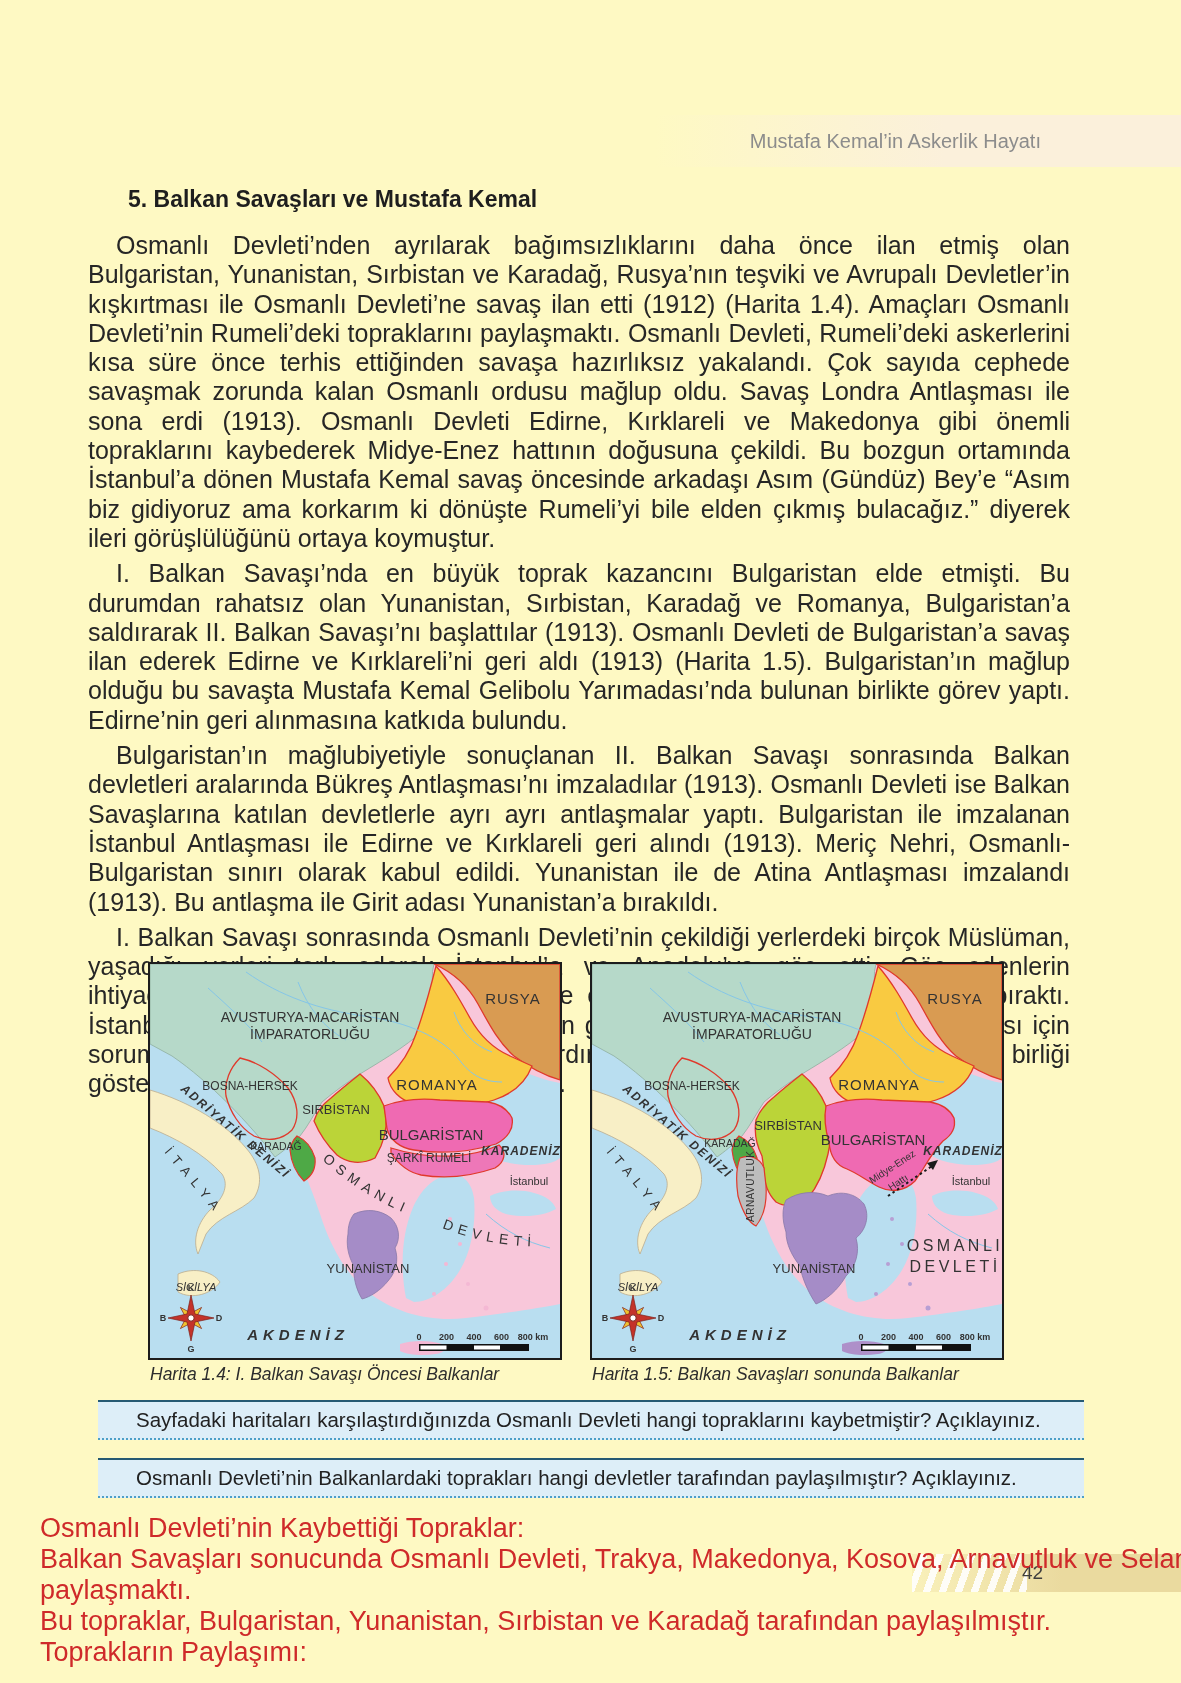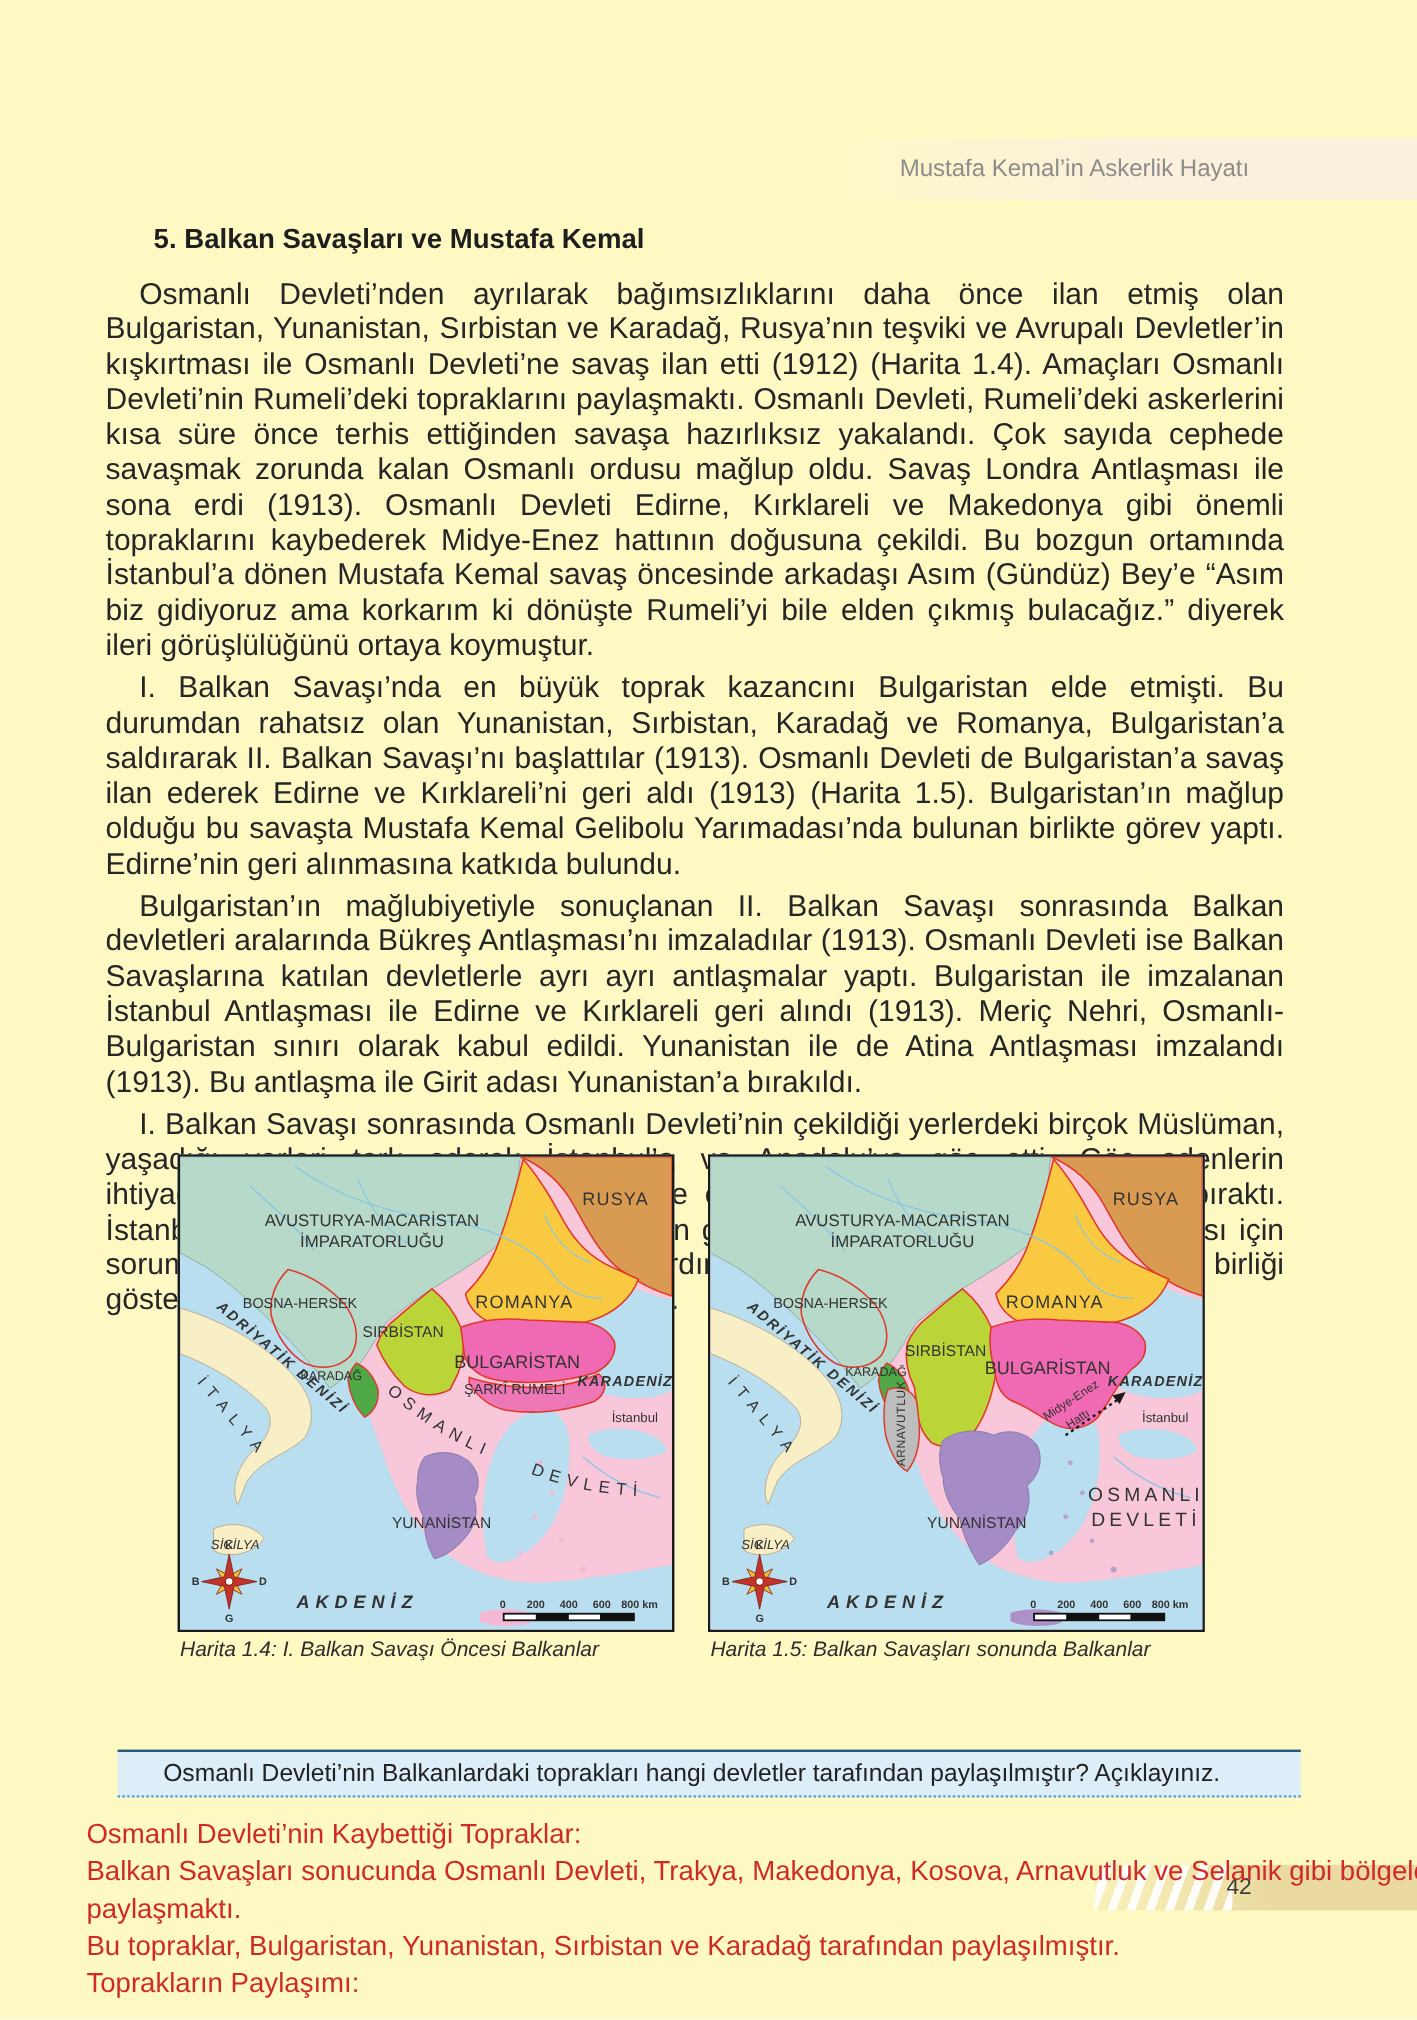--- a/index.html
+++ b/index.html
@@ -42,21 +42,21 @@
 
   
   .footer-band { position:absolute; top:1554px; left:912px; width:269px; height:38px;
     background:linear-gradient(to right, rgba(234,215,159,0.25), #eada9f 150px, #eada9f 100%); }
   .footer-band::before { content:""; position:absolute; left:0; top:0; bottom:0; width:115px;
     background:repeating-linear-gradient(110deg, rgba(255,255,255,0) 0 8px, rgba(255,255,255,0.9) 8px 15px); }
   .page-number { position:absolute; left:110px; top:8px; font-size:19px; color:#3e3e3e; }
 
   
   .answers { position:absolute; left:40px; top:1513px; width:1110px;
-    color:#cf2a2a; font-size:23px; line-height:31px;margin-left:32px; }
+    color:#cf2a2a; font-size:27px; line-height:31px; }
   .answers div { white-space:nowrap; }
 </style>
 </head>
 <body>
 
 <div class="page">
 
   <div class="header-band">
     <span>Mustafa Kemal’in Askerlik Hayatı</span>
   </div>
@@ -221,20 +221,23 @@
         <text x="82.5" y="10" text-anchor="middle" class="scale-tick">600</text>
         <text x="114" y="10" text-anchor="middle" class="scale-tick">800 km</text>
         <rect x="0" y="14" width="110" height="7" fill="#111"></rect>
         <rect x="1.5" y="15.5" width="26" height="4" fill="#fff"></rect>
         <rect x="55" y="15.5" width="26" height="4" fill="#fff"></rect>
       </g>
     </svg>
   </div>
   <div class="caption right">Harita 1.5: Balkan Savaşları sonunda Balkanlar</div>
 
+  <div class="qbox q1">
+    <span>Sayfadaki haritaları karşılaştırdığınızda Osmanlı Devleti hangi topraklarını kaybetmiştir? Açıklayınız.</span>
+  </div>
   <div class="qbox q2">
     <span>Osmanlı Devleti’nin Balkanlardaki toprakları hangi devletler tarafından paylaşılmıştır? Açıklayınız.</span>
   </div>
 
   <div class="footer-band">
     <span class="page-number">42</span>
   </div>
 
   <div class="answers">
     <div>Osmanlı Devleti’nin Kaybettiği Topraklar:</div>

